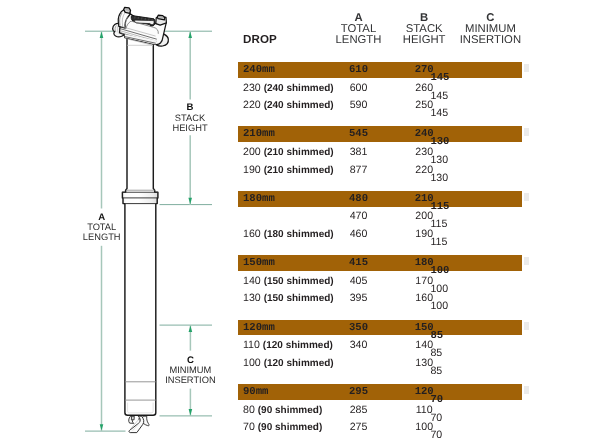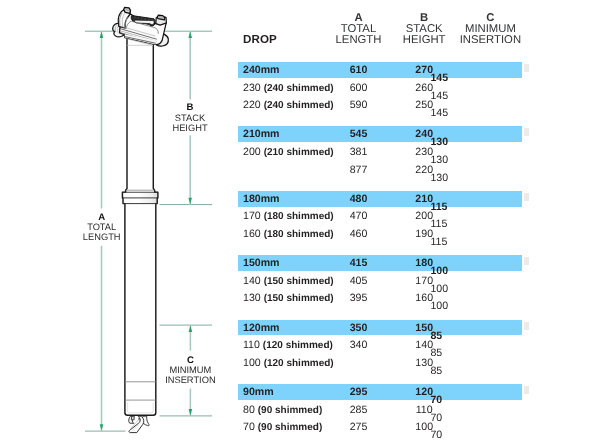--- a/index.html
+++ b/index.html
@@ -23,21 +23,21 @@
   .th .letter{font-weight:bold;display:block;}
   .th .l1,.th .l2{display:block;font-weight:normal;}
   .th-drop{position:absolute;left:5px;top:25.8px;font-size:11.6px;font-weight:bold;color:#231f20;letter-spacing:0.1px;}
   .th-a{left:120.5px;top:5px;width:140px;margin-left:-70px;}
   .th-b{left:186.2px;top:5px;width:140px;margin-left:-70px;}
   .th-c{left:252.4px;top:5px;width:150px;margin-left:-75px;}
 
   
   .row{position:absolute;left:238px;width:283.5px;height:15.8px;}
   .row.hl::after{content:"";position:absolute;left:286px;top:2px;width:4.5px;height:8px;background:#ebebeb;}
-  .row.hl{background:#7dd3fc;}
+  .row.hl{background:#a16207;font-family:Liberation Mono, monospace;}
   .cell{position:absolute;font-size:10.6px;color:#231f20;white-space:nowrap;top:0;line-height:17px;}
   .c-drop{left:5px;}
   .c-drop.b{font-weight:bold;}
   .c-drop .note{font-size:10px;font-weight:bold;}
   .c-a{left:120.5px;width:120px;margin-left:-60px;text-align:center;}
   .c-b{left:186.2px;width:120px;margin-left:-60px;text-align:center;}
   .c-c{left:252.4px;width:120px;margin-left:-60px;text-align:left;margin-top:8px;}
   .row.hl .cell{font-weight:bold;}
 </style>
 </head>
@@ -302,32 +302,32 @@
           <div class="cell c-b">240</div>
           <div class="cell c-c">130</div>
         </div>
         <div class="row" style="top:144.00px">
           <div class="cell c-drop"><span>200</span> <span class="note">(210 shimmed)</span></div>
           <div class="cell c-a">381</div>
           <div class="cell c-b">230</div>
           <div class="cell c-c">130</div>
         </div>
         <div class="row" style="top:161.60px">
+          <div class="cell c-drop"><span>190</span> <span class="note">(210 shimmed)</span></div>
           <div class="cell c-a">877</div>
           <div class="cell c-b">220</div>
           <div class="cell c-c">130</div>
         </div>
         <div class="row hl" style="top:190.80px">
           <div class="cell c-drop b"><span>180mm</span></div>
           <div class="cell c-a">480</div>
           <div class="cell c-b">210</div>
           <div class="cell c-c">115</div>
         </div>
         <div class="row" style="top:208.40px">
-          <div class="cell c-drop"><span>170</span> <span class="note">(180 shimmed)</span></div>
           <div class="cell c-a">470</div>
           <div class="cell c-b">200</div>
           <div class="cell c-c">115</div>
         </div>
         <div class="row" style="top:226.00px">
           <div class="cell c-drop"><span>160</span> <span class="note">(180 shimmed)</span></div>
           <div class="cell c-a">460</div>
           <div class="cell c-b">190</div>
           <div class="cell c-c">115</div>
         </div>

